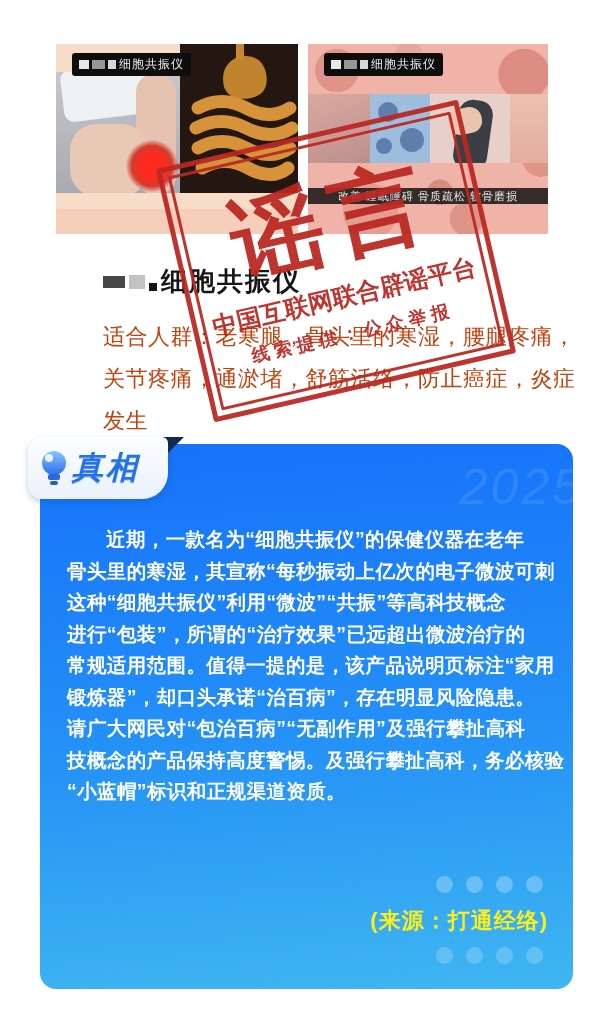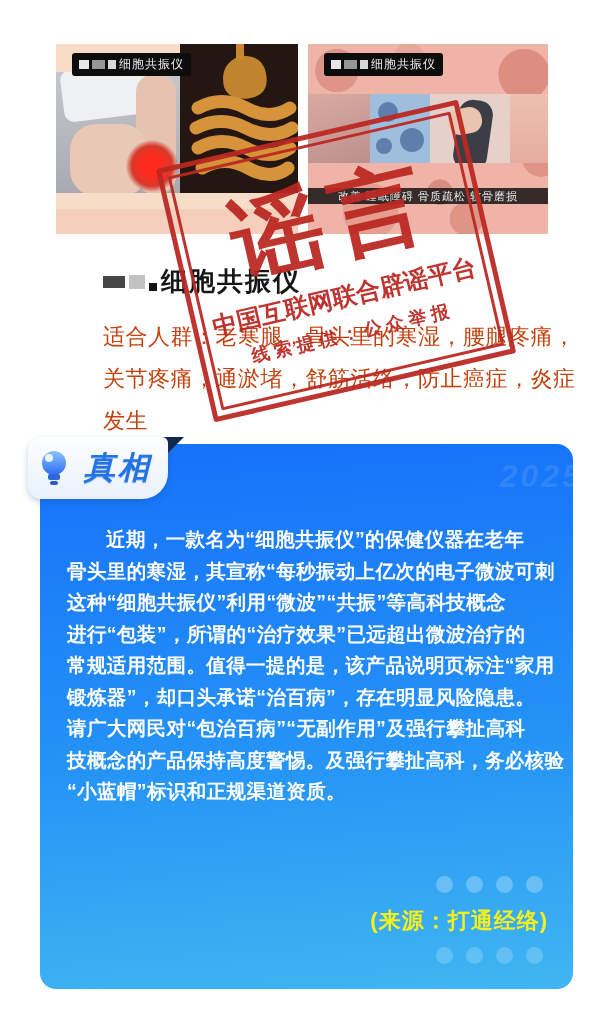--- a/index.html
+++ b/index.html
@@ -70,27 +70,27 @@
   .blk{display:inline-block;}
   .blk.k1{width:22px;height:12px;background:#474747;}
   .blk.k2{width:16px;height:14px;background:#c2c2c2;margin-left:4px;}
   .blk.k3{width:8px;height:8px;background:#141414;margin-left:4px;margin-top:10px;}
   .title-row .title{font-size:26px;color:#161616;font-weight:600;letter-spacing:2px;margin-left:4px;white-space:nowrap;}
   .desc{position:absolute;left:103px;top:304px;z-index:5;}
   .dline{font-size:22px;line-height:42px;color:#c2410c;letter-spacing:0.5px;font-weight:500;white-space:nowrap;}
   
   .card{position:absolute;left:40px;top:432px;width:533px;height:545px;border-radius:16px;
     background:linear-gradient(176deg,#1671fa 0%,#2492f6 55%,#40b6f1 100%);}
-  .watermark{position:absolute;right:-10px;top:14px;font-size:32px;font-style:italic;font-weight:700;
+  .watermark{position:absolute;right:-10px;top:14px;font-size:50px;font-style:italic;font-weight:400;
     color:rgba(255,255,255,0.10);letter-spacing:3px;}
   .fold{position:absolute;left:118px;top:-7px;width:0;height:0;
     border-top:26px solid #14294f;border-right:26px solid transparent;}
   .tab{position:absolute;left:-12px;top:-7px;width:140px;height:62px;
     background:linear-gradient(180deg,#fcfeff,#e9f1fb);border-radius:14px 6px 26px 14px;
-    box-shadow:0 3px 6px rgba(20,60,140,.25);display:flex;align-items:center;padding-left:12px;gap:16px;box-sizing:border-box;font-family:Liberation Mono, monospace;}
+    box-shadow:0 3px 6px rgba(20,60,140,.25);display:flex;align-items:center;padding-left:12px;gap:4px;box-sizing:border-box;font-family:Liberation Mono, monospace;}
   .bulb{width:28px;height:36px;flex:0 0 auto;}
   .tab-label{font-size:31px;font-style:italic;font-weight:900;letter-spacing:3px;color:#2273e8;
     text-shadow:0 1px 1px rgba(17,75,170,.35);white-space:nowrap;}
   .body{position:absolute;left:27px;right:26px;top:80px;}
   .tline{color:#ffffff;font-size:19.5px;font-weight:700;line-height:31.5px;letter-spacing:0.4px;white-space:nowrap;}
   .tline.indent{text-indent:2em;}
   .dots{position:absolute;right:30px;display:flex;gap:13px;}
   .dots i{width:17px;height:17px;border-radius:50%;background:rgba(255,255,255,.27);}
   .dots.r1{top:432px;}
   .dots.r2{top:503px;}

